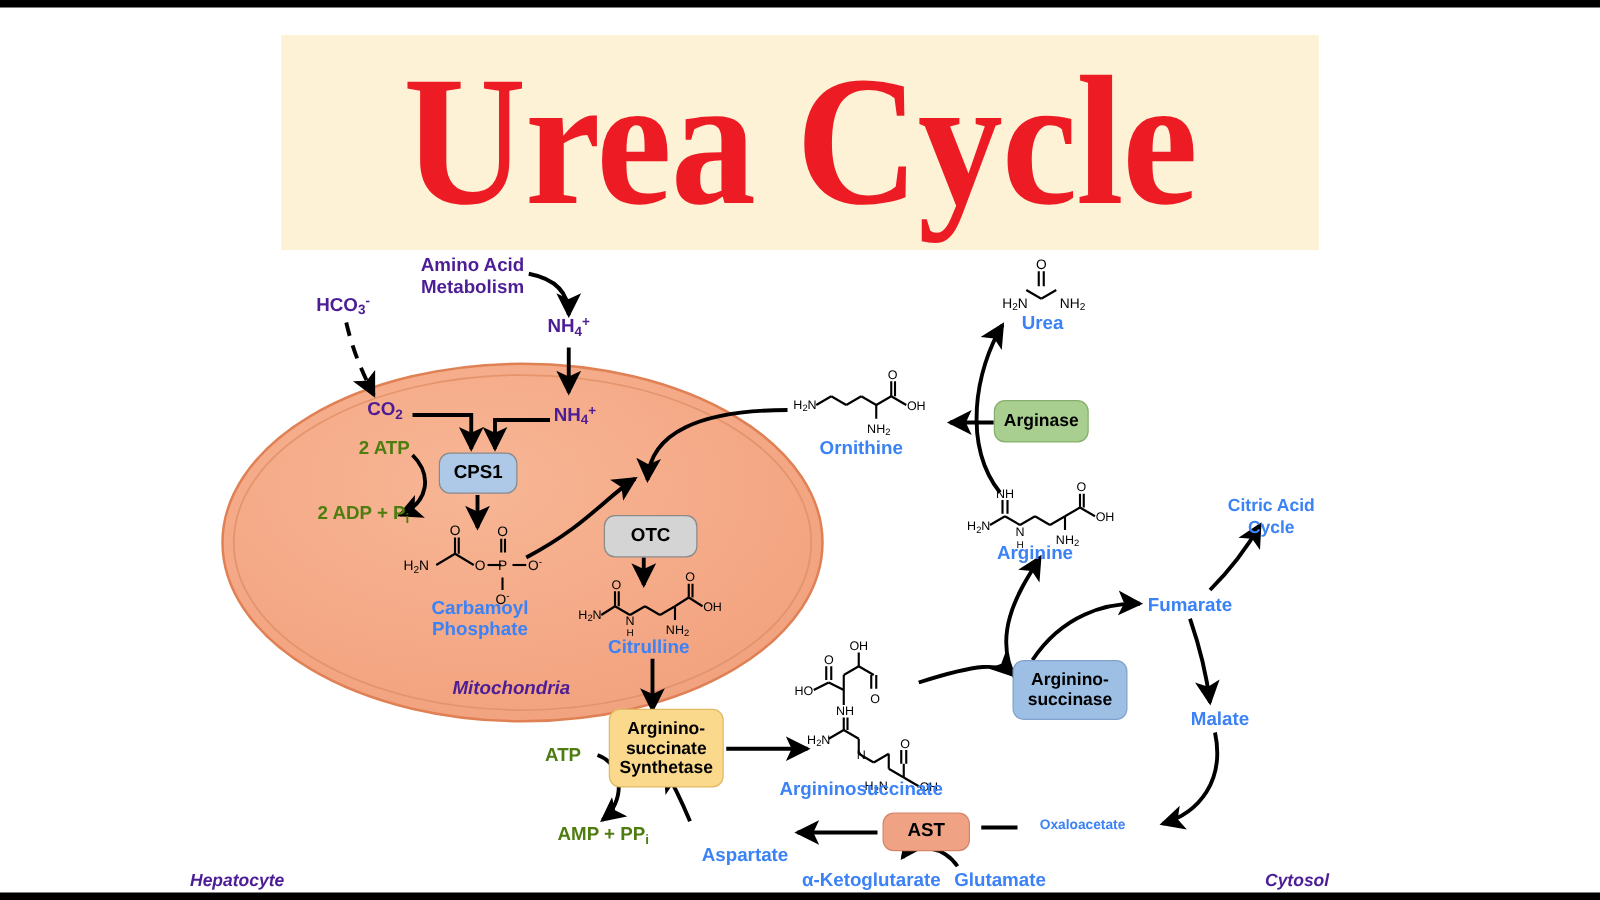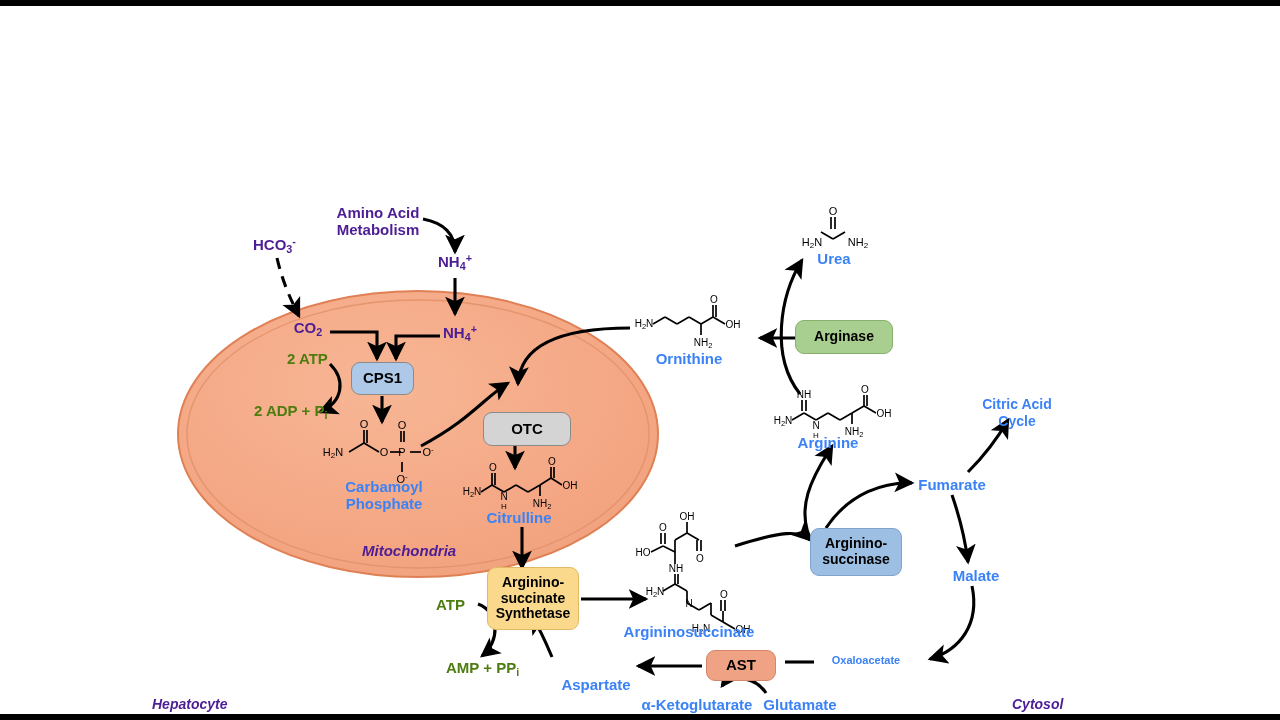--- a/index.html
+++ b/index.html
@@ -77,20 +77,23 @@
     transform: translateX(-50%);
     white-space: nowrap;
     color: #3b82f6;
   }
 </style>
 </head>
 <body>
 
 <div id="stage">
 
+  <div class="title-banner">
+    <div class="title-text">Urea Cycle</div>
+  </div>
 
   <svg id="diagram-svg" viewBox="0 0 1280 720">
     <defs>
       <marker id="ah" markerWidth="7" markerHeight="7" refX="5.2" refY="3.2" orient="auto">
         <path d="M0,0.3 L6,3.2 L0,6.1 L1.3,3.2 Z" fill="#000"></path>
       </marker>
       <marker id="ahs" markerWidth="8" markerHeight="8" refX="5.6" refY="3.4" orient="auto">
         <path d="M0,0.2 L6.4,3.4 L0,6.6 L1.5,3.4 Z" fill="#000"></path>
       </marker>
       <radialGradient id="mitoGrad" cx="42%" cy="34%" r="78%">
@@ -311,38 +314,38 @@
   <div class="lbl red" style="left:287px; top:344px; font-size:15px;">2 ATP</div>
 
   <div class="lbl red" style="left:254px; top:396px; font-size:15px;">
     <span>2 ADP + P</span><span class="sub">i</span>
   </div>
 
   <div class="enzyme" style="left:351px; top:356px; width:63px; height:33px; background:#aec9e8; border:1.4px solid #8a8a8a; font-size:15px;">
     <span>CPS1</span>
   </div>
 
-  <div class="enzyme" style="left:483px; top:406px; width:88px; height:34px; background:#d4d4d4; border:1.4px solid #8a8a8a; font-size:15px;">
+  <div class="enzyme" style="left:483px; top:406px; width:75px; height:34px; background:#d4d4d4; border:1.4px solid #8a8a8a; font-size:15px;">
     <span>OTC</span>
   </div>
 
   <div class="mol-lbl" style="left:384px; top:472px; font-size:15px;">
     <span>Carbamoyl</span><br>
     <span>Phosphate</span>
   </div>
 
   <div class="mol-lbl" style="left:519px; top:503px; font-size:15px;">Citrulline</div>
 
   <div class="lbl ital" style="left:362px; top:536px; font-size:15px;">Mitochondria</div>
 
   <div class="mol-lbl" style="left:689px; top:344px; font-size:15px;">Ornithine</div>
 
   <div class="mol-lbl" style="left:834px; top:244px; font-size:15px;">Urea</div>
 
-  <div class="enzyme" style="left:795px; top:314px; width:98px; height:34px; background:#a8cf8f; border:1.4px solid #86b06c; font-size:14px;">
+  <div class="enzyme" style="left:795px; top:314px; width:76px; height:34px; background:#a8cf8f; border:1.4px solid #86b06c; font-size:14px;">
     <span>Arginase</span>
   </div>
 
   <div class="mol-lbl" style="left:828px; top:428px; font-size:15px;">Arginine</div>
 
   <div class="mol-lbl" style="left:1017px; top:390px; font-size:14px; line-height:1.2;">
     <span>Citric Acid</span><br>
     <span>Cycle</span>
   </div>
 

